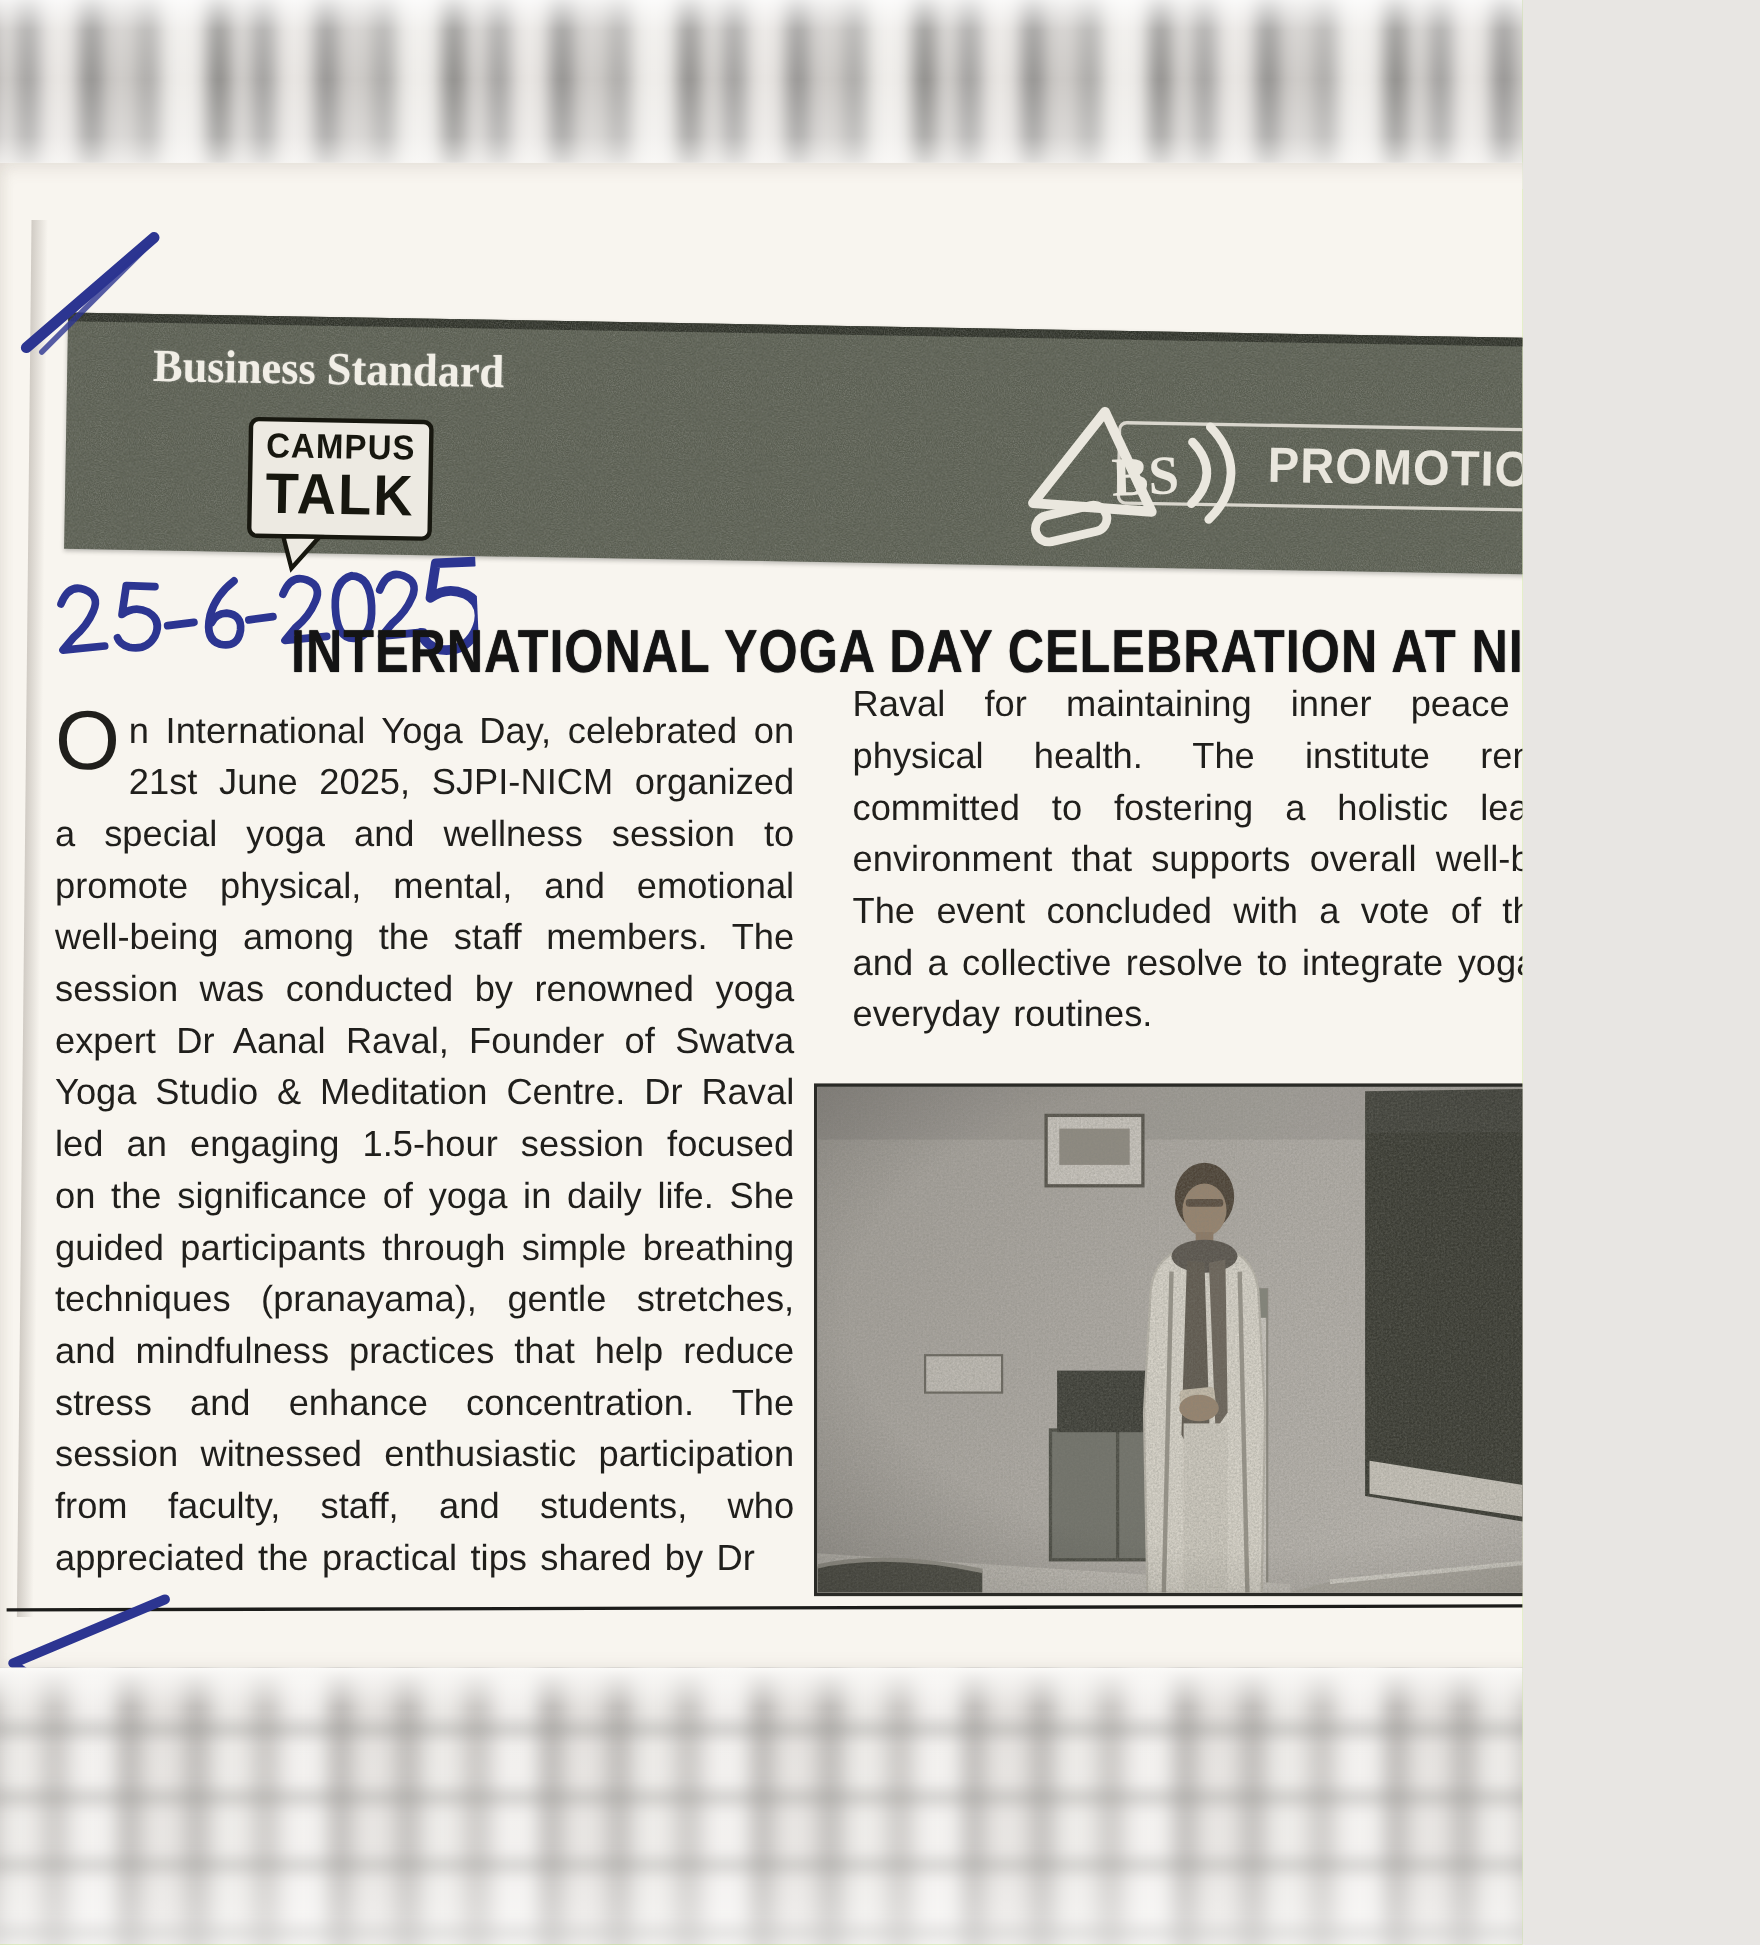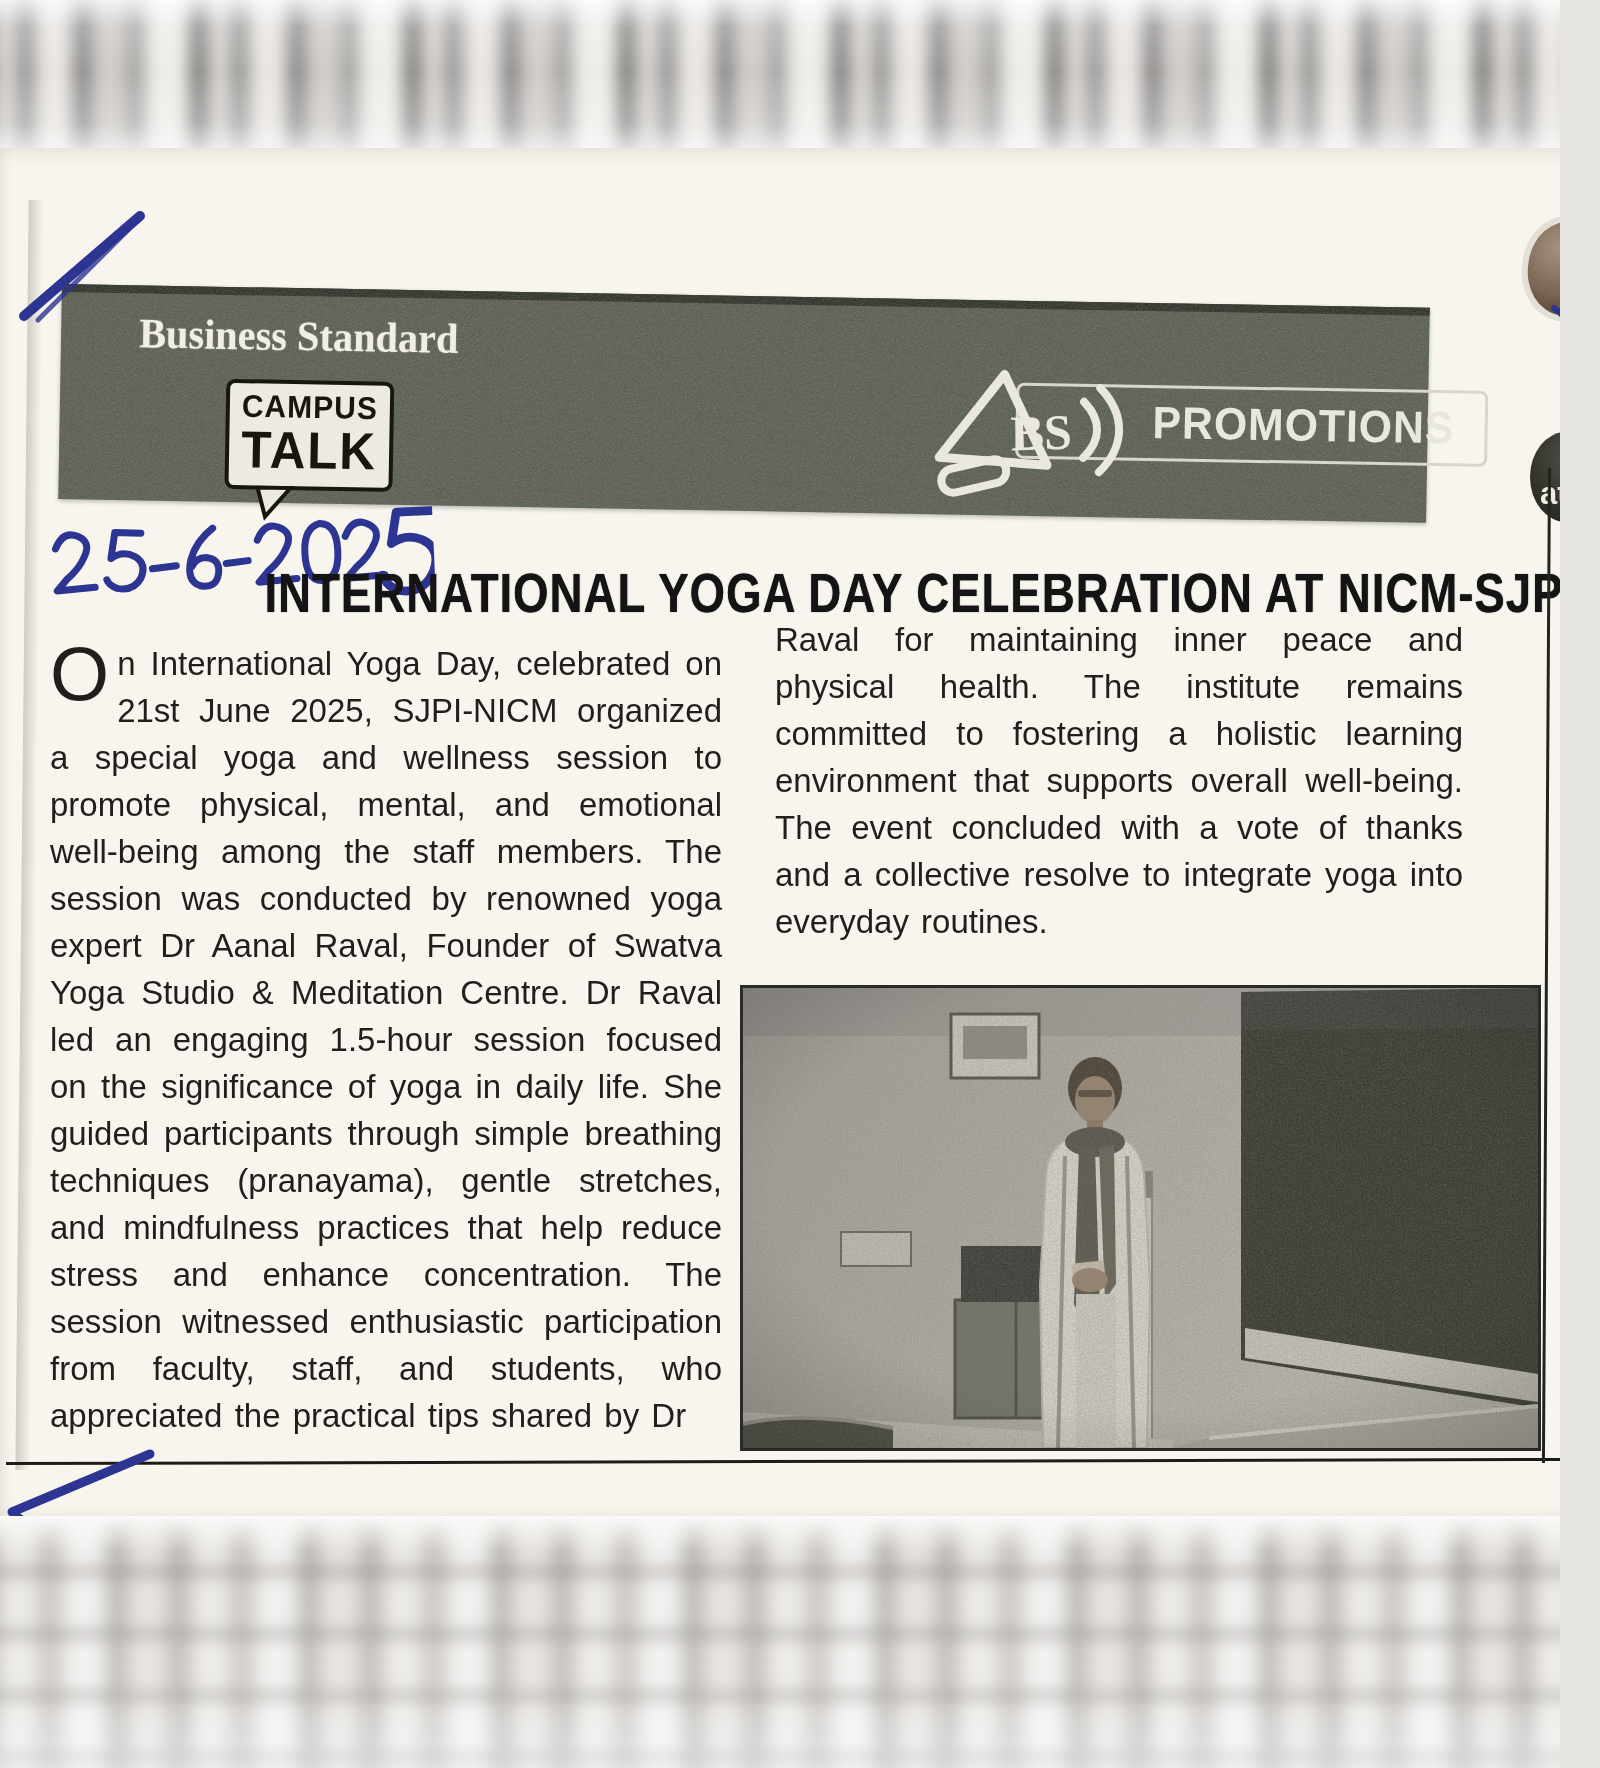--- a/index.html
+++ b/index.html
@@ -1,17 +1,17 @@
 <!DOCTYPE html>
 <html><head>
 <meta charset="utf-8">
 <style>
   html,body{margin:0;padding:0;}
   body{background:#e8e6e3;font-family:"Liberation Sans",sans-serif;}
-  .page{position:relative;width:1560px;height:1768px;overflow:hidden;background:#bef264;}
+  .page{position:relative;width:1384px;height:1768px;overflow:hidden;background:#bef264;}
   .abs{position:absolute;}
 
   
   .blur-top{left:0;top:0;width:1600px;height:172px;overflow:hidden;}
   .blur-top .streaks{position:absolute;inset:-24px;
     background:repeating-linear-gradient(90deg,#6d6c6a 0 16px,#d8d5d2 16px 42px,#8a8988 42px 58px,#e9e6e3 58px 98px,#787776 98px 114px,#cfccc9 114px 152px,#9a9997 152px 168px,#efedea 168px 214px);
     filter:blur(9px);}
   .blur-top .fade{position:absolute;inset:0;
     background:linear-gradient(180deg,rgba(255,255,255,.78) 0%,rgba(255,255,255,.18) 16%,rgba(255,255,255,0) 42%,rgba(255,255,255,.25) 72%,#fcfbf9 95%);}
   .blur-bottom{left:0;top:1516px;width:1600px;height:252px;overflow:hidden;}

